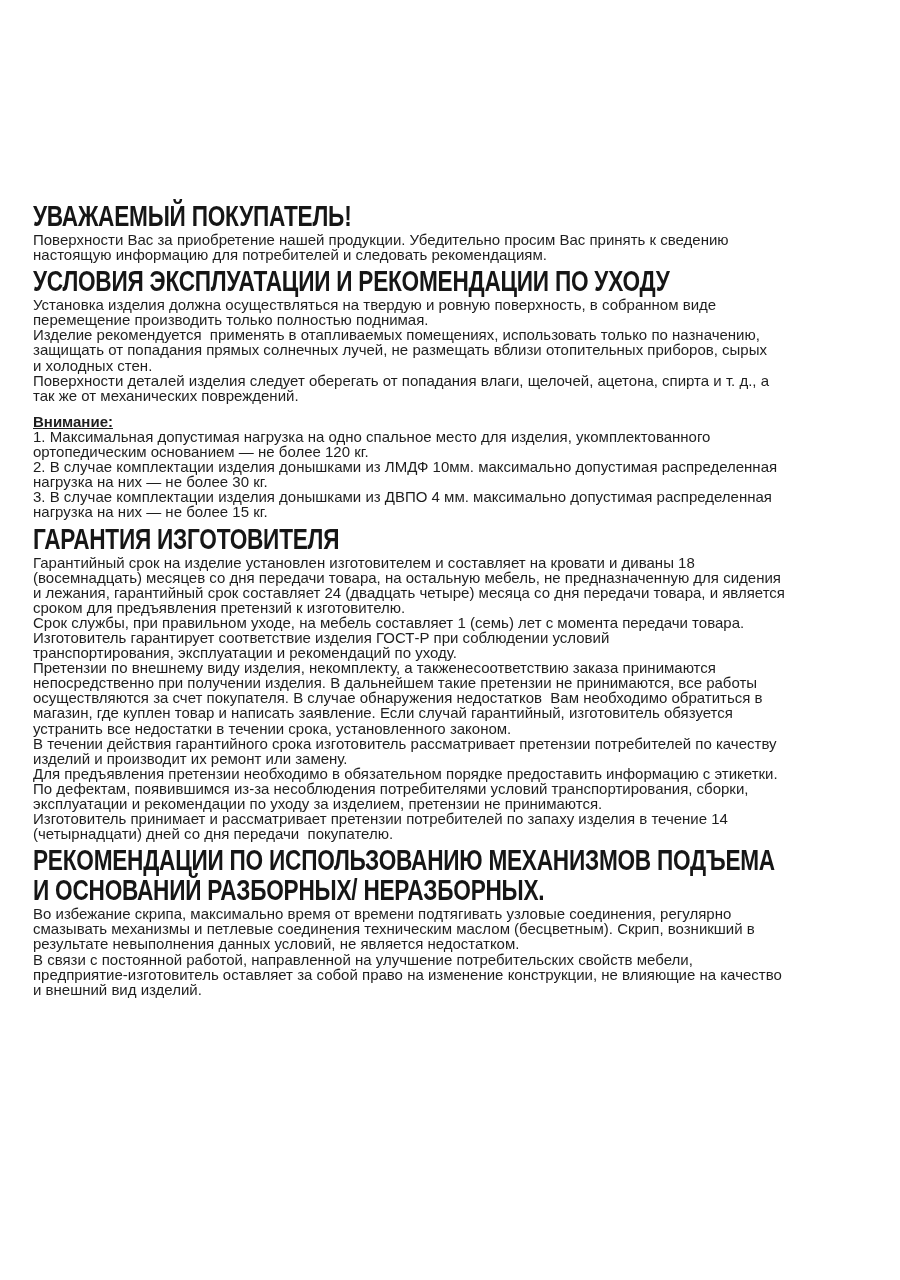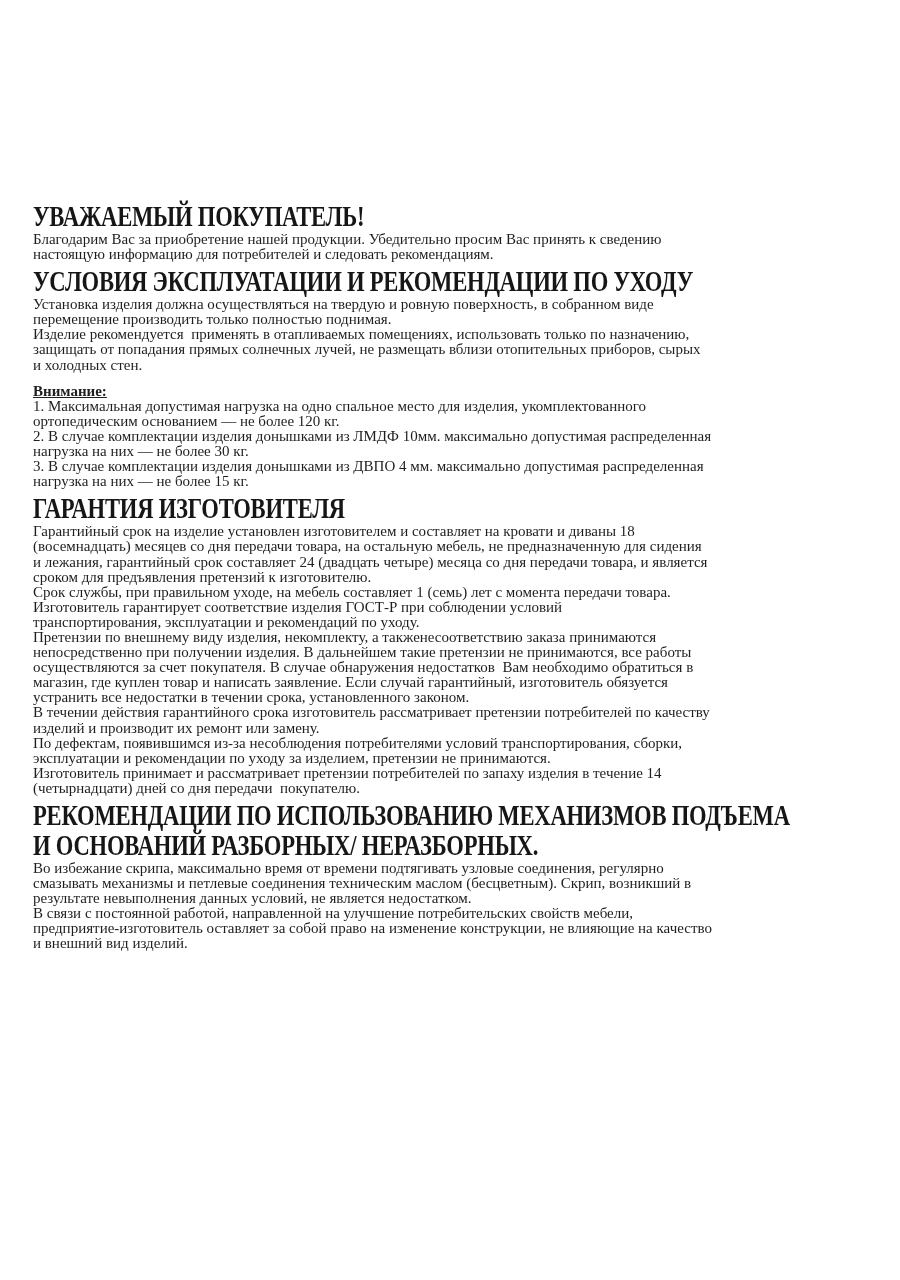--- a/index.html
+++ b/index.html
@@ -1,21 +1,21 @@
 <!DOCTYPE html>
 <html lang="ru"><head>
 <meta charset="utf-8">
 <style>
   html,body{margin:0;padding:0;background:#ffffff;}
   .page{
     position:relative;
     width:900px;height:1280px;
     background:#ffffff;
     overflow:hidden;
-    font-family:Liberation Serif, serif;
+    font-family:Liberation Sans, sans-serif;
     color:#1e1e1e;
   }
   .content{
     position:absolute;
     left:33px;top:201px;
     width:850px;
   }
   .h{
     font-weight:bold;
     font-size:29px;
@@ -43,31 +43,33 @@
   section{margin:0;padding:0;}
 </style>
 </head>
 <body>
 
 <div class="page">
   <div class="content">
 
     <section>
       <h2 class="h first">УВАЖАЕМЫЙ ПОКУПАТЕЛЬ!</h2>
-      <p class="b">Благодарим Вас за приобретение нашей продукции. Убедительно просим Вас принять к сведению
+      <p class="b">Поверхности Вас за приобретение нашей продукции. Убедительно просим Вас принять к сведению
 настоящую информацию для потребителей и следовать рекомендациям.</p>
     </section>
 
     <section>
       <h2 class="h">УСЛОВИЯ ЭКСПЛУАТАЦИИ И РЕКОМЕНДАЦИИ ПО УХОДУ</h2>
       <p class="b">Установка изделия должна осуществляться на твердую и ровную поверхность, в собранном виде
 перемещение производить только полностью поднимая.</p>
       <p class="b">Изделие рекомендуется  применять в отапливаемых помещениях, использовать только по назначению,
 защищать от попадания прямых солнечных лучей, не размещать вблизи отопительных приборов, сырых
 и холодных стен.</p>
+      <p class="b">Поверхности деталей изделия следует оберегать от попадания влаги, щелочей, ацетона, спирта и т. д., а
+так же от механических повреждений.</p>
       <p class="b warn">Внимание:</p>
       <p class="b">1. Максимальная допустимая нагрузка на одно спальное место для изделия, укомплектованного
 ортопедическим основанием — не более 120 кг.</p>
       <p class="b">2. В случае комплектации изделия донышками из ЛМДФ 10мм. максимально допустимая распределенная
 нагрузка на них — не более 30 кг.</p>
       <p class="b">3. В случае комплектации изделия донышками из ДВПО 4 мм. максимально допустимая распределенная
 нагрузка на них — не более 15 кг.</p>
     </section>
 
     <section>
@@ -79,20 +81,21 @@
       <p class="b">Срок службы, при правильном уходе, на мебель составляет 1 (семь) лет с момента передачи товара.</p>
       <p class="b">Изготовитель гарантирует соответствие изделия ГОСТ-Р при соблюдении условий
 транспортирования, эксплуатации и рекомендаций по уходу.</p>
       <p class="b">Претензии по внешнему виду изделия, некомплекту, а такженесоответствию заказа принимаются
 непосредственно при получении изделия. В дальнейшем такие претензии не принимаются, все работы
 осуществляются за счет покупателя. В случае обнаружения недостатков  Вам необходимо обратиться в
 магазин, где куплен товар и написать заявление. Если случай гарантийный, изготовитель обязуется
 устранить все недостатки в течении срока, установленного законом.</p>
       <p class="b">В течении действия гарантийного срока изготовитель рассматривает претензии потребителей по качеству
 изделий и производит их ремонт или замену.</p>
+      <p class="b">Для предъявления претензии необходимо в обязательном порядке предоставить информацию с этикетки.</p>
       <p class="b">По дефектам, появившимся из-за несоблюдения потребителями условий транспортирования, сборки,
 эксплуатации и рекомендации по уходу за изделием, претензии не принимаются.</p>
       <p class="b">Изготовитель принимает и рассматривает претензии потребителей по запаху изделия в течение 14
 (четырнадцати) дней со дня передачи  покупателю.</p>
     </section>
 
     <section>
       <h2 class="h">РЕКОМЕНДАЦИИ ПО ИСПОЛЬЗОВАНИЮ МЕХАНИЗМОВ ПОДЪЕМА
 И ОСНОВАНИЙ РАЗБОРНЫХ/ НЕРАЗБОРНЫХ.</h2>
       <p class="b">Во избежание скрипа, максимально время от времени подтягивать узловые соединения, регулярно

